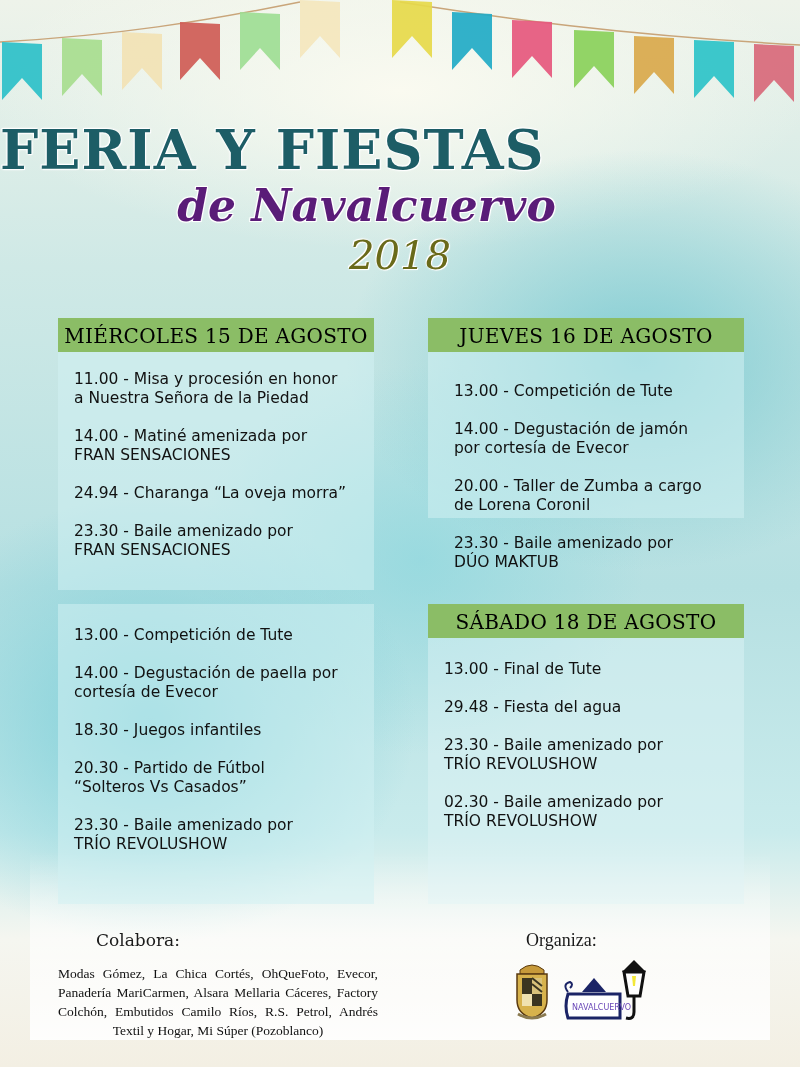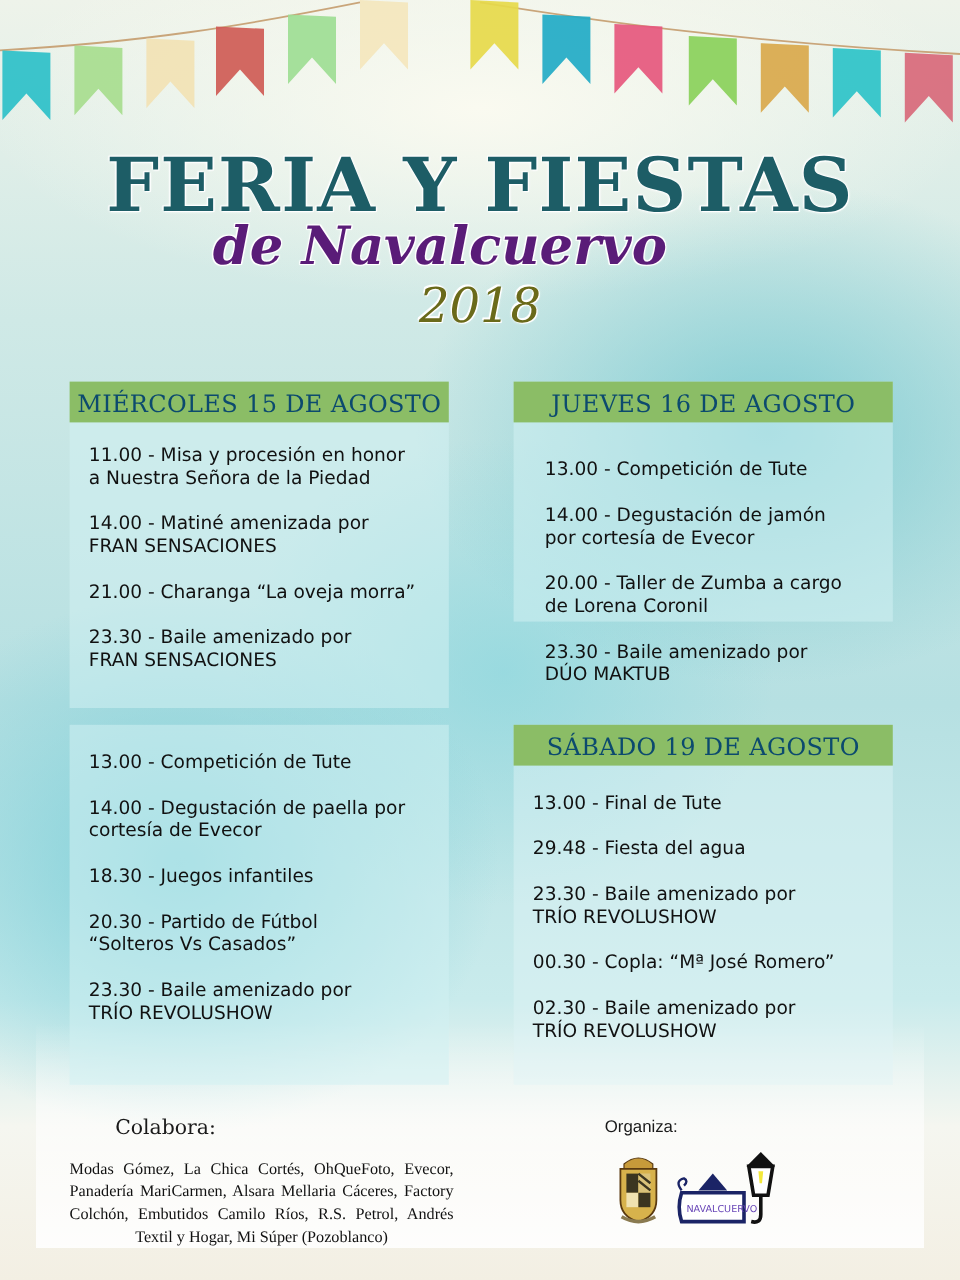--- a/index.html
+++ b/index.html
@@ -18,22 +18,22 @@
       linear-gradient(180deg, #eef3ea 0%, #cfe9e6 25%, #b6e0e2 55%, #c9ebec 78%, #f5f6f0 88%, #f3efe3 100%);
   }
   .inner-frame {
     position:absolute; left:30px; top:100px; width:740px; height:940px;
     background:linear-gradient(180deg, rgba(255,255,255,0) 0%, rgba(255,255,255,0) 80%, rgba(255,255,255,0.55) 88%, rgba(255,255,255,0.9) 100%);
   }
   
   .bunting { position:absolute; left:0; top:0; width:800px; height:110px; }
   
   .title {
-    position:absolute; left:0; top:118px; width:800px; text-align:center;
-    font-family:"DejaVu Serif", serif; font-weight:bold; font-size:62px;
+    position:absolute; left:0; top:118px; width:800px; text-align:left;
+    font-family:"DejaVu Serif", serif; font-weight:bold; font-size:54px;
     color:#1d5d66; letter-spacing:1px;
     text-shadow: 0 0 3px #fff, 0 0 3px #fff, 1px 1px 0 #fff, -1px -1px 0 #fff;
   }
   .subtitle {
     position:absolute; left:0; top:180px; width:733px; text-align:center;
     font-family:"DejaVu Serif", serif; font-style:italic; font-weight:bold; font-size:44px;
     color:#5a1c78;
     text-shadow: 0 0 3px #fff, 1px 1px 0 #fff, -1px -1px 0 #fff, 1px -1px 0 #fff, -1px 1px 0 #fff;
   }
   .year {
@@ -43,42 +43,42 @@
     text-shadow: 0 0 3px #fff, 1px 1px 0 #fff, -1px -1px 0 #fff;
   }
   
   .card {
     position:absolute; width:316px;
     background:rgba(210,240,242,0.55);
   }
   .card-header {
     height:34px; line-height:36px; text-align:center;
     background:#8bbd66;
-    font-family:"DejaVu Serif", serif; font-size:20px; color:#0c4a6e;
+    font-family:"DejaVu Serif", serif; font-size:20px; color:#000000;
     letter-spacing:0.3px;
   }
   .events { padding:18px 14px 10px 16px; }
   .event {
     font-family:"DejaVu Sans", sans-serif; font-size:15.5px; line-height:19px;
     color:#111; margin-bottom:19px;
   }
   .event .line { display:block; white-space:nowrap; }
   
   .colabora-label {
     position:absolute; left:82px; top:930px;
     font-family:"DejaVu Serif", serif; font-size:17px; color:#1a1a1a;margin-left:14px;
   }
   .colabora-text {
     position:absolute; left:58px; top:964px; width:320px;
     font-family:"Liberation Serif", serif; font-size:13.5px; line-height:19px; color:#111;
     text-align:justify; text-align-last:center;
   }
   .organiza-label {
-    position:absolute; left:504px; top:930px;
-    font-family:Liberation Sans, sans-serif; font-size:14px; color:#1a1a1a;
+    position:absolute; left:526px; top:930px;
+    font-family:Liberation Serif, serif; font-size:18px; color:#1a1a1a;
   }
   .logos { position:absolute; left:510px; top:960px; width:160px; height:80px; }
 </style>
 </head>
 <body>
 
 <div class="bg"></div>
 <div class="inner-frame"></div>
 
 <svg class="bunting" viewBox="0 0 800 110" width="800" height="110">
@@ -109,21 +109,21 @@
   <div class="events">
     <div class="event">
         <span class="line">11.00 - Misa y procesión en honor</span>
         <span class="line">a Nuestra Señora de la Piedad</span>
       </div>
     <div class="event">
         <span class="line">14.00 - Matiné amenizada por</span>
         <span class="line">FRAN SENSACIONES</span>
       </div>
     <div class="event">
-        <span class="line">21.00 - Charanga “La oveja morra”</span>
+        <span class="line">24.94 - Charanga “La oveja morra”</span>
       </div>
     <div class="event">
         <span class="line">23.30 - Baile amenizado por</span>
         <span class="line">FRAN SENSACIONES</span>
       </div>
   </div>
 </div>
 
 <div class="card" style="left:428px; top:318px; height:200px;">
   <div class="card-header">JUEVES 16 DE AGOSTO</div>
@@ -163,34 +163,33 @@
         <span class="line">“Solteros Vs Casados”</span>
       </div>
     <div class="event">
         <span class="line">23.30 - Baile amenizado por</span>
         <span class="line">TRÍO REVOLUSHOW</span>
       </div>
   </div>
 </div>
 
 <div class="card" style="left:428px; top:604px; height:300px; background:rgba(225,245,246,0.45);">
-  <div class="card-header">SÁBADO 19 DE AGOSTO</div>
+  <div class="card-header">SÁBADO 18 DE AGOSTO</div>
   <div class="events" style="padding-top:22px;">
     <div class="event">
         <span class="line">13.00 - Final de Tute</span>
       </div>
     <div class="event">
         <span class="line">29.48 - Fiesta del agua</span>
       </div>
     <div class="event">
         <span class="line">23.30 - Baile amenizado por</span>
         <span class="line">TRÍO REVOLUSHOW</span>
       </div>
     <div class="event">
-        <span class="line">00.30 - Copla: “Mª José Romero”</span>
       </div>
     <div class="event">
         <span class="line">02.30 - Baile amenizado por</span>
         <span class="line">TRÍO REVOLUSHOW</span>
       </div>
   </div>
 </div>
 
 <div class="colabora-label">Colabora:</div>
 <div class="colabora-text">Modas Gómez, La Chica Cortés, OhQueFoto, Evecor, Panadería MariCarmen, Alsara Mellaria Cáceres, Factory Colchón, Embutidos Camilo Ríos, R.S. Petrol, Andrés Textil y Hogar, Mi Súper (Pozoblanco)</div>

